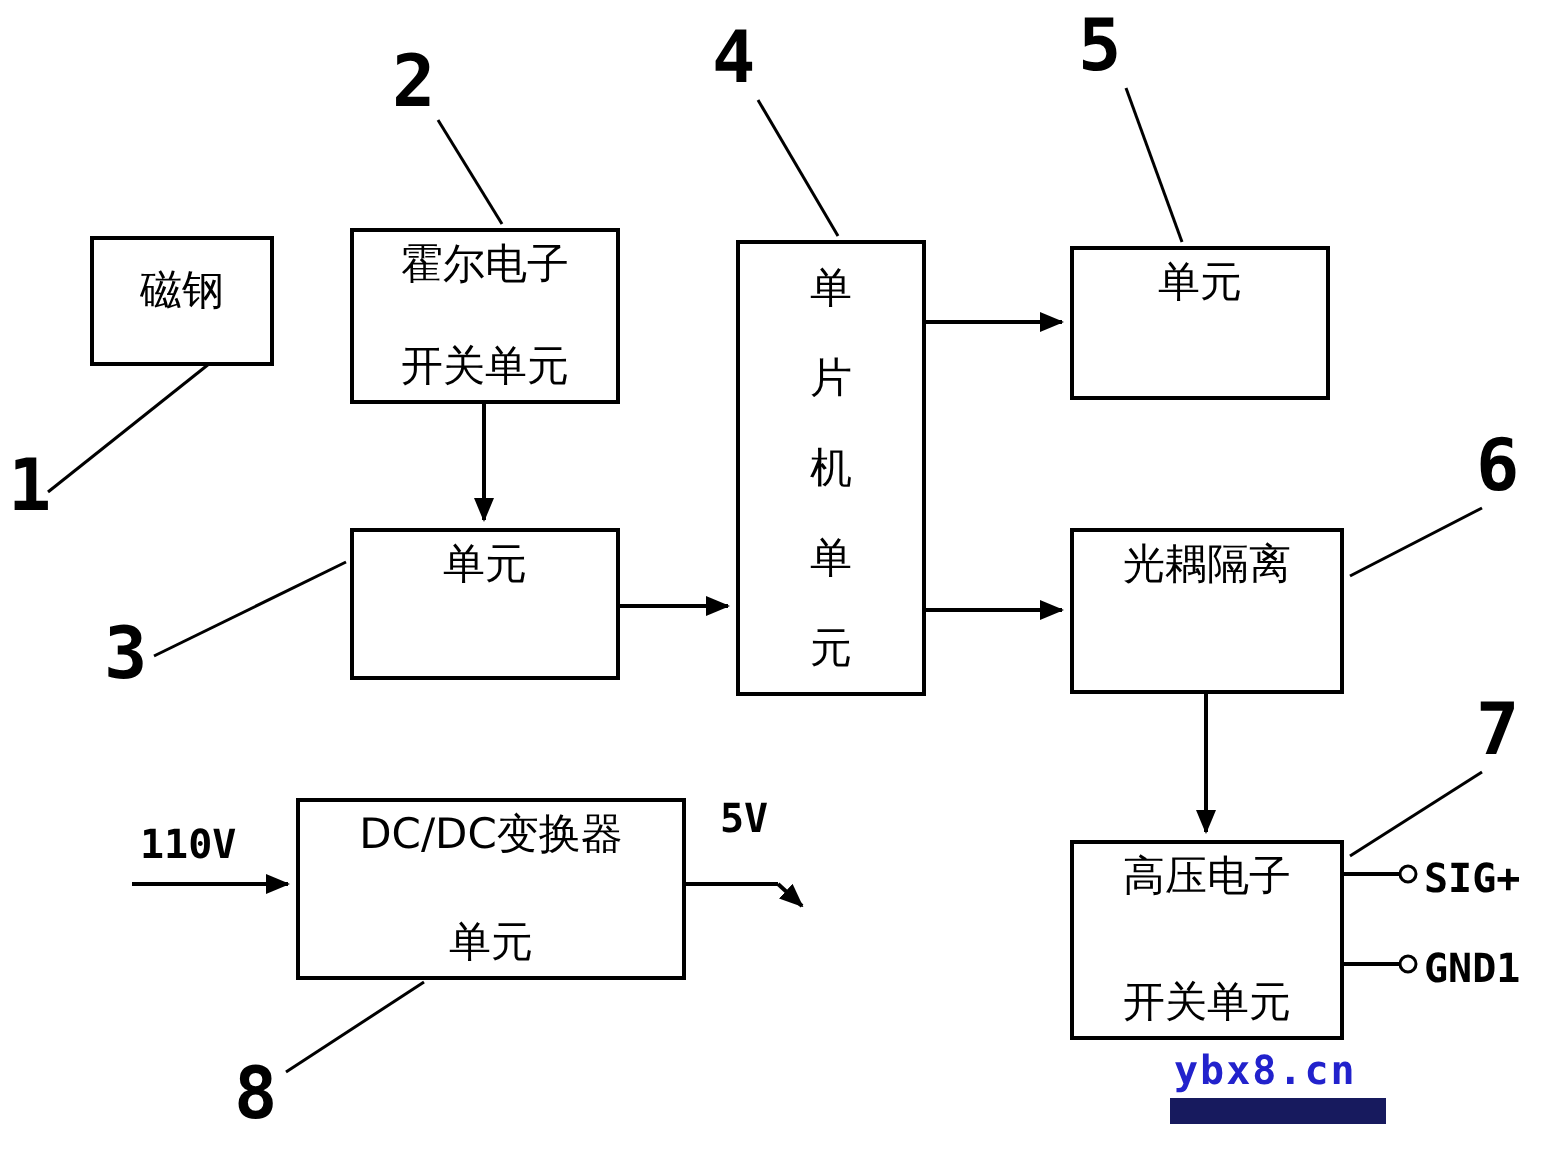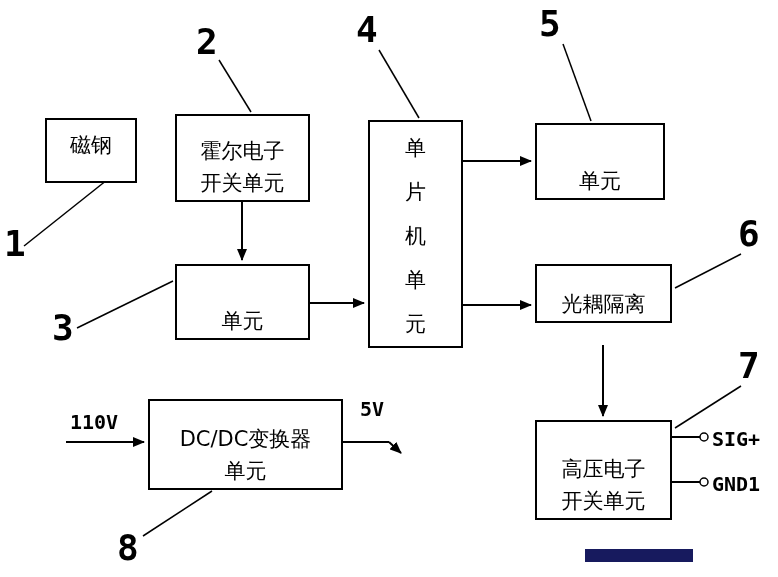--- a/index.html
+++ b/index.html
@@ -3,21 +3,21 @@
 <meta charset="utf-8">
 <style>
   html,body { margin:0; padding:0; background:#fff; }
   .canvas {
     position:relative; width:778px; height:577px; background:#ffffff;
     font-family:"DejaVu Sans", sans-serif; color:#000; overflow:hidden;
   }
   svg.wires { position:absolute; left:0; top:0; width:778px; height:577px; }
   .box {
     position:absolute; border:2px solid #000; background:#fff;
-    display:flex; flex-direction:column; align-items:center; justify-content:flex-end;
+    display:flex; flex-direction:column; align-items:center; justify-content:space-between;
     font-size:21px; line-height:1.55; text-align:center; box-sizing:border-box;
   }
   .box span { display:block; }
   .magnet-box { justify-content:center; padding-bottom:10px; }
   .mcu-box span { line-height:44px; }
   .num {
     position:absolute; font-family:"DejaVu Sans Mono", monospace;
     font-size:36px; font-weight:bold; line-height:1;
   }
   .mono {
@@ -90,21 +90,21 @@
     <span>片</span>
     <span>机</span>
     <span>单</span>
     <span>元</span>
   </div>
 
   <div class="box" style="left:535px; top:123px; width:130px; height:77px;">
     <span>单元</span>
   </div>
 
-  <div class="box" style="left:535px; top:264px; width:137px; height:59px;">
+  <div class="box" style="left:535px; top:264px; width:137px; height:83px;">
     <span>光耦隔离</span>
   </div>
 
   <div class="box" style="left:535px; top:420px; width:137px; height:100px;">
     <span>高压电子</span>
     <span>开关单元</span>
   </div>
 
   <div class="box" style="left:148px; top:399px; width:195px; height:91px;">
     <span>DC/DC变换器</span>
@@ -119,14 +119,15 @@
   <div class="num" style="left:738px; top:216px;">6</div>
   <div class="num" style="left:738px; top:348px;">7</div>
   <div class="num" style="left:117px; top:530px;">8</div>
 
   <div class="mono" style="left:70px;  top:410px;">110V</div>
   <div class="mono" style="left:360px; top:397px;">5V</div>
   <div class="mono" style="left:712px; top:427px;">SIG+</div>
   <div class="mono" style="left:712px; top:472px;">GND1</div>
 
   <div class="wm-bar"></div>
+  <div class="wm-text">ybx8.cn</div>
 
 </div>
 
 </body></html>

